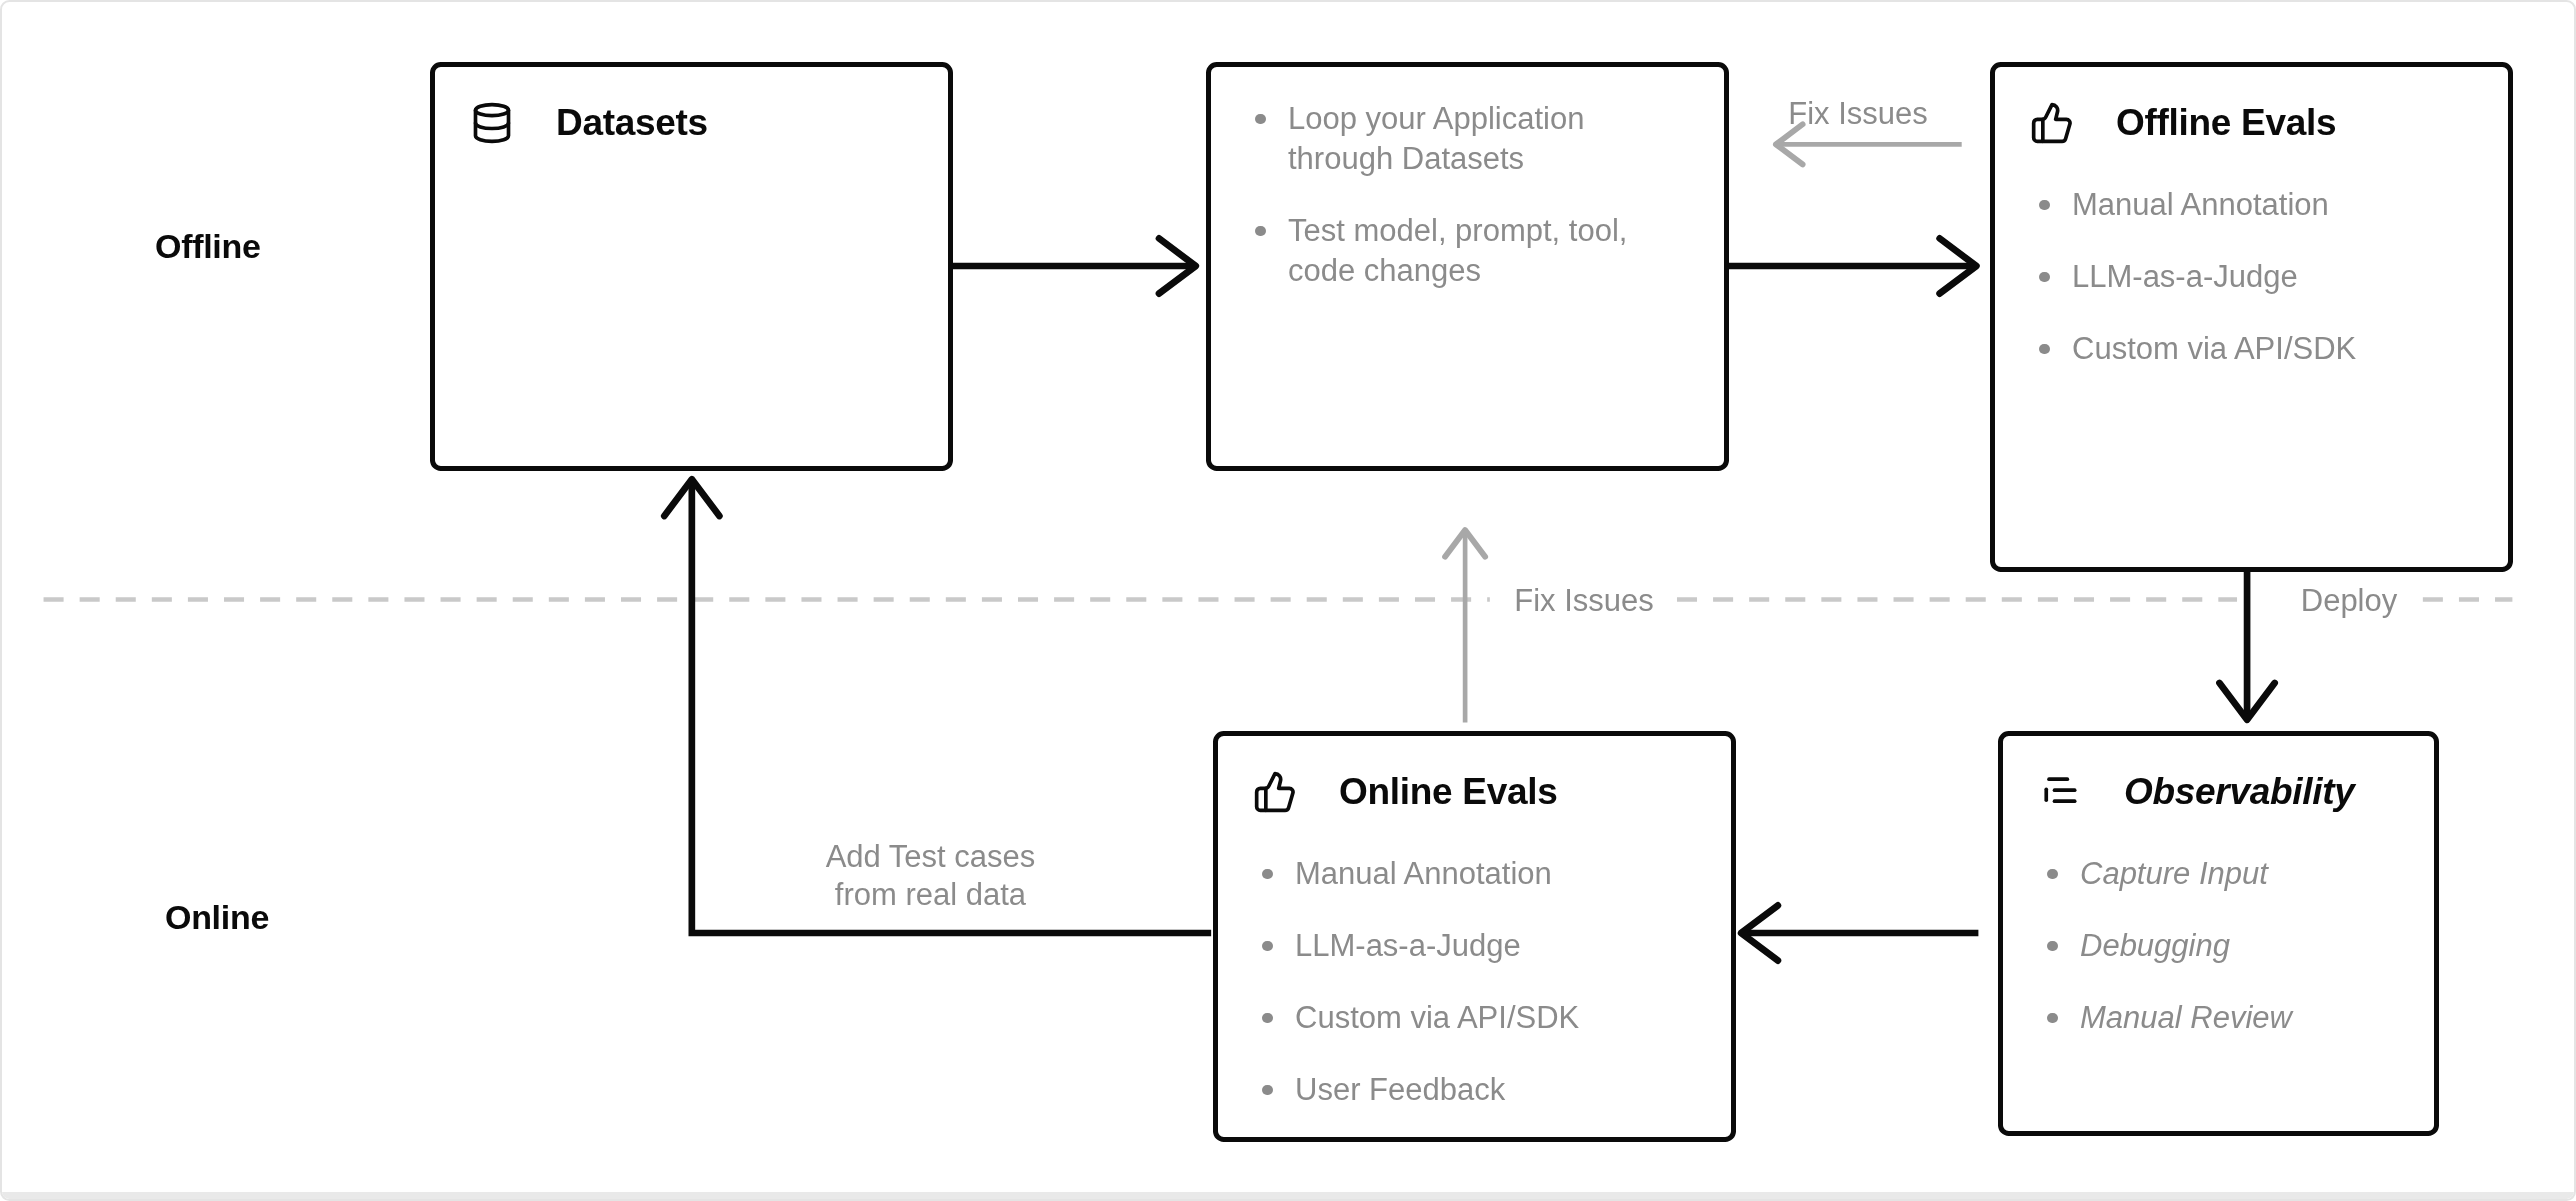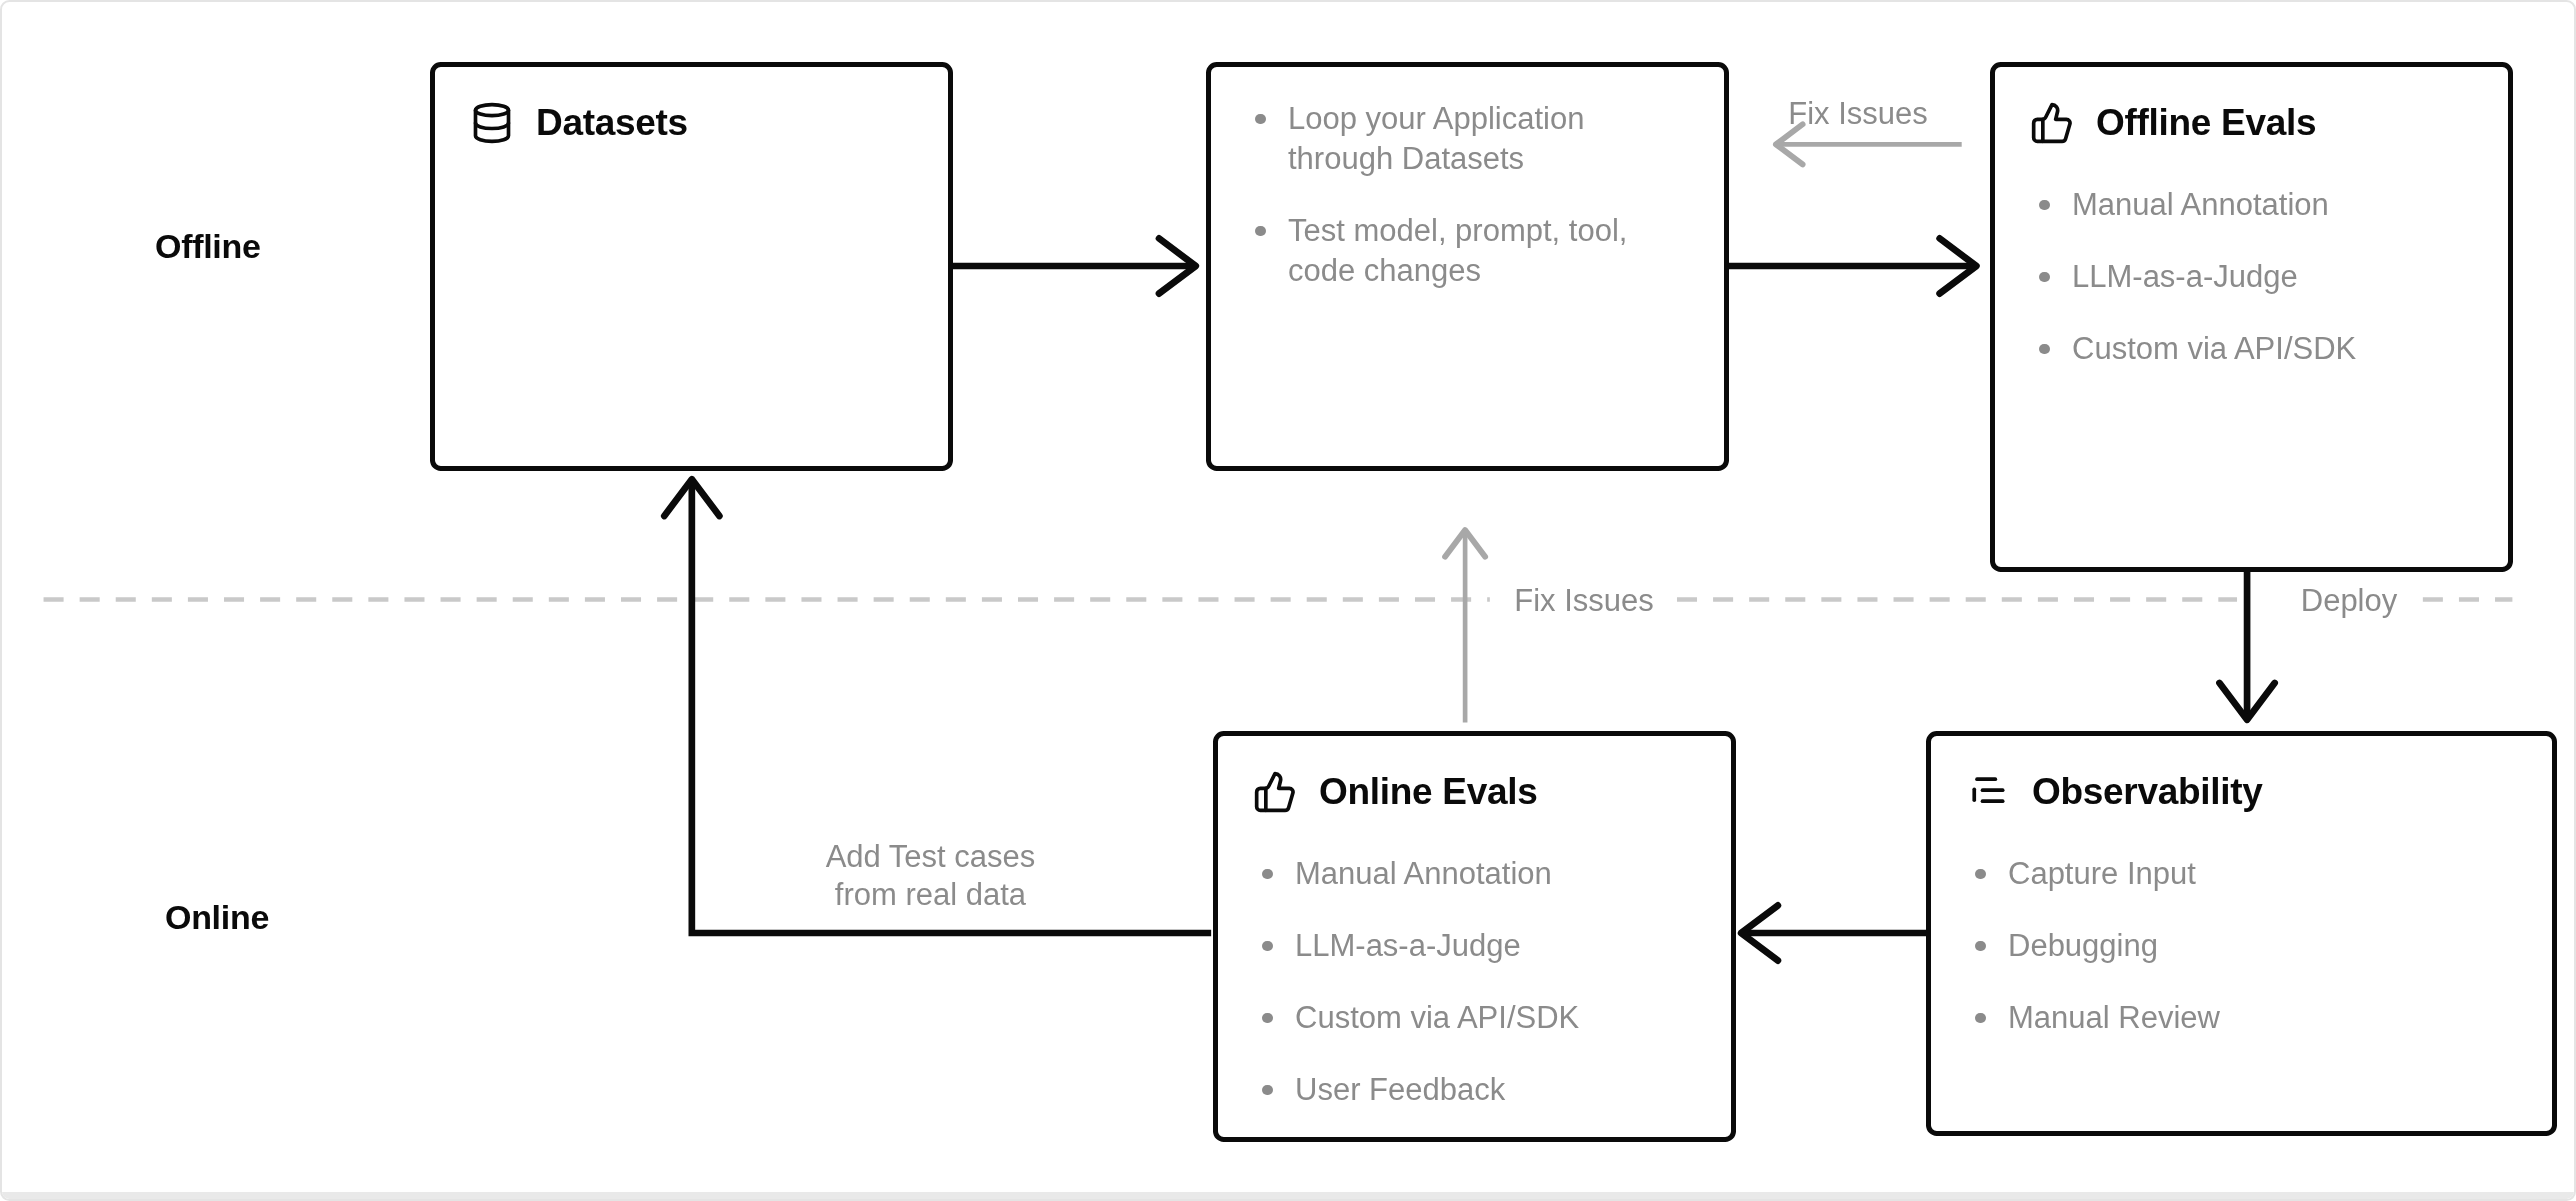--- a/index.html
+++ b/index.html
@@ -29,21 +29,21 @@
   }
   .connector-layer{position:absolute;inset:0;width:100%;height:100%;pointer-events:none;}
 
   .node{
     position:absolute;
     background:var(--box-bg);
     border:5.4px solid var(--ink);
     border-radius:10.7px;
     padding:32px 29.5px 27px 35px;
   }
-  .node-header{display:flex;align-items:center;gap:22px;margin-bottom:38px;}
+  .node-header{display:flex;align-items:center;gap:42px;margin-bottom:38px;}
   .node-icon{width:44px;height:44px;flex:0 0 auto;color:var(--ink);}
   .node-icon svg{width:100%;height:100%;display:block;}
   .node-title{
     font-size:37px;font-weight:700;color:var(--ink);
     letter-spacing:-0.3px;line-height:48px;white-space:nowrap;
   }
   .node ul{list-style:none;}
   .node li{
     position:relative;
     font-size:31px;line-height:40px;color:var(--muted);
@@ -65,21 +65,21 @@
     position:absolute;
     font-size:31px;color:var(--muted);line-height:38px;
     white-space:pre-line;text-align:center;
   }
 
   
   .box-datasets      {left:428px;  top:60px;   width:523px; height:409px;}
   .box-dataset-runs  {left:1204px; top:60px;   width:523px; height:409px;}
   .box-offline-evals {left:1988px; top:60px;   width:523px; height:510px;}
   .box-online-evals  {left:1211px; top:729px; width:523px; height:411px;}
-  .box-observability {left:1924px; top:729px; width:631px; height:405px;}
+  .box-observability {left:1996px; top:729px; width:441px; height:405px;font-style:italic;}
 
   .label-offline{left:153px; top:225px;}
   .label-online {left:163px; top:896px;}
   .label-fix-issues-top{left:1769px; top:93px;  width:174px;}
   .label-fix-issues-mid{left:1495px; top:580px;  width:174px;}
   .label-deploy        {left:2273px; top:580px;  width:148px;}
   .label-add-test-cases{left:754px; top:836px; width:349px;}
 
   .stroke-ink  {stroke:var(--ink);}
   .stroke-gray {stroke:var(--arrow-gray);}

